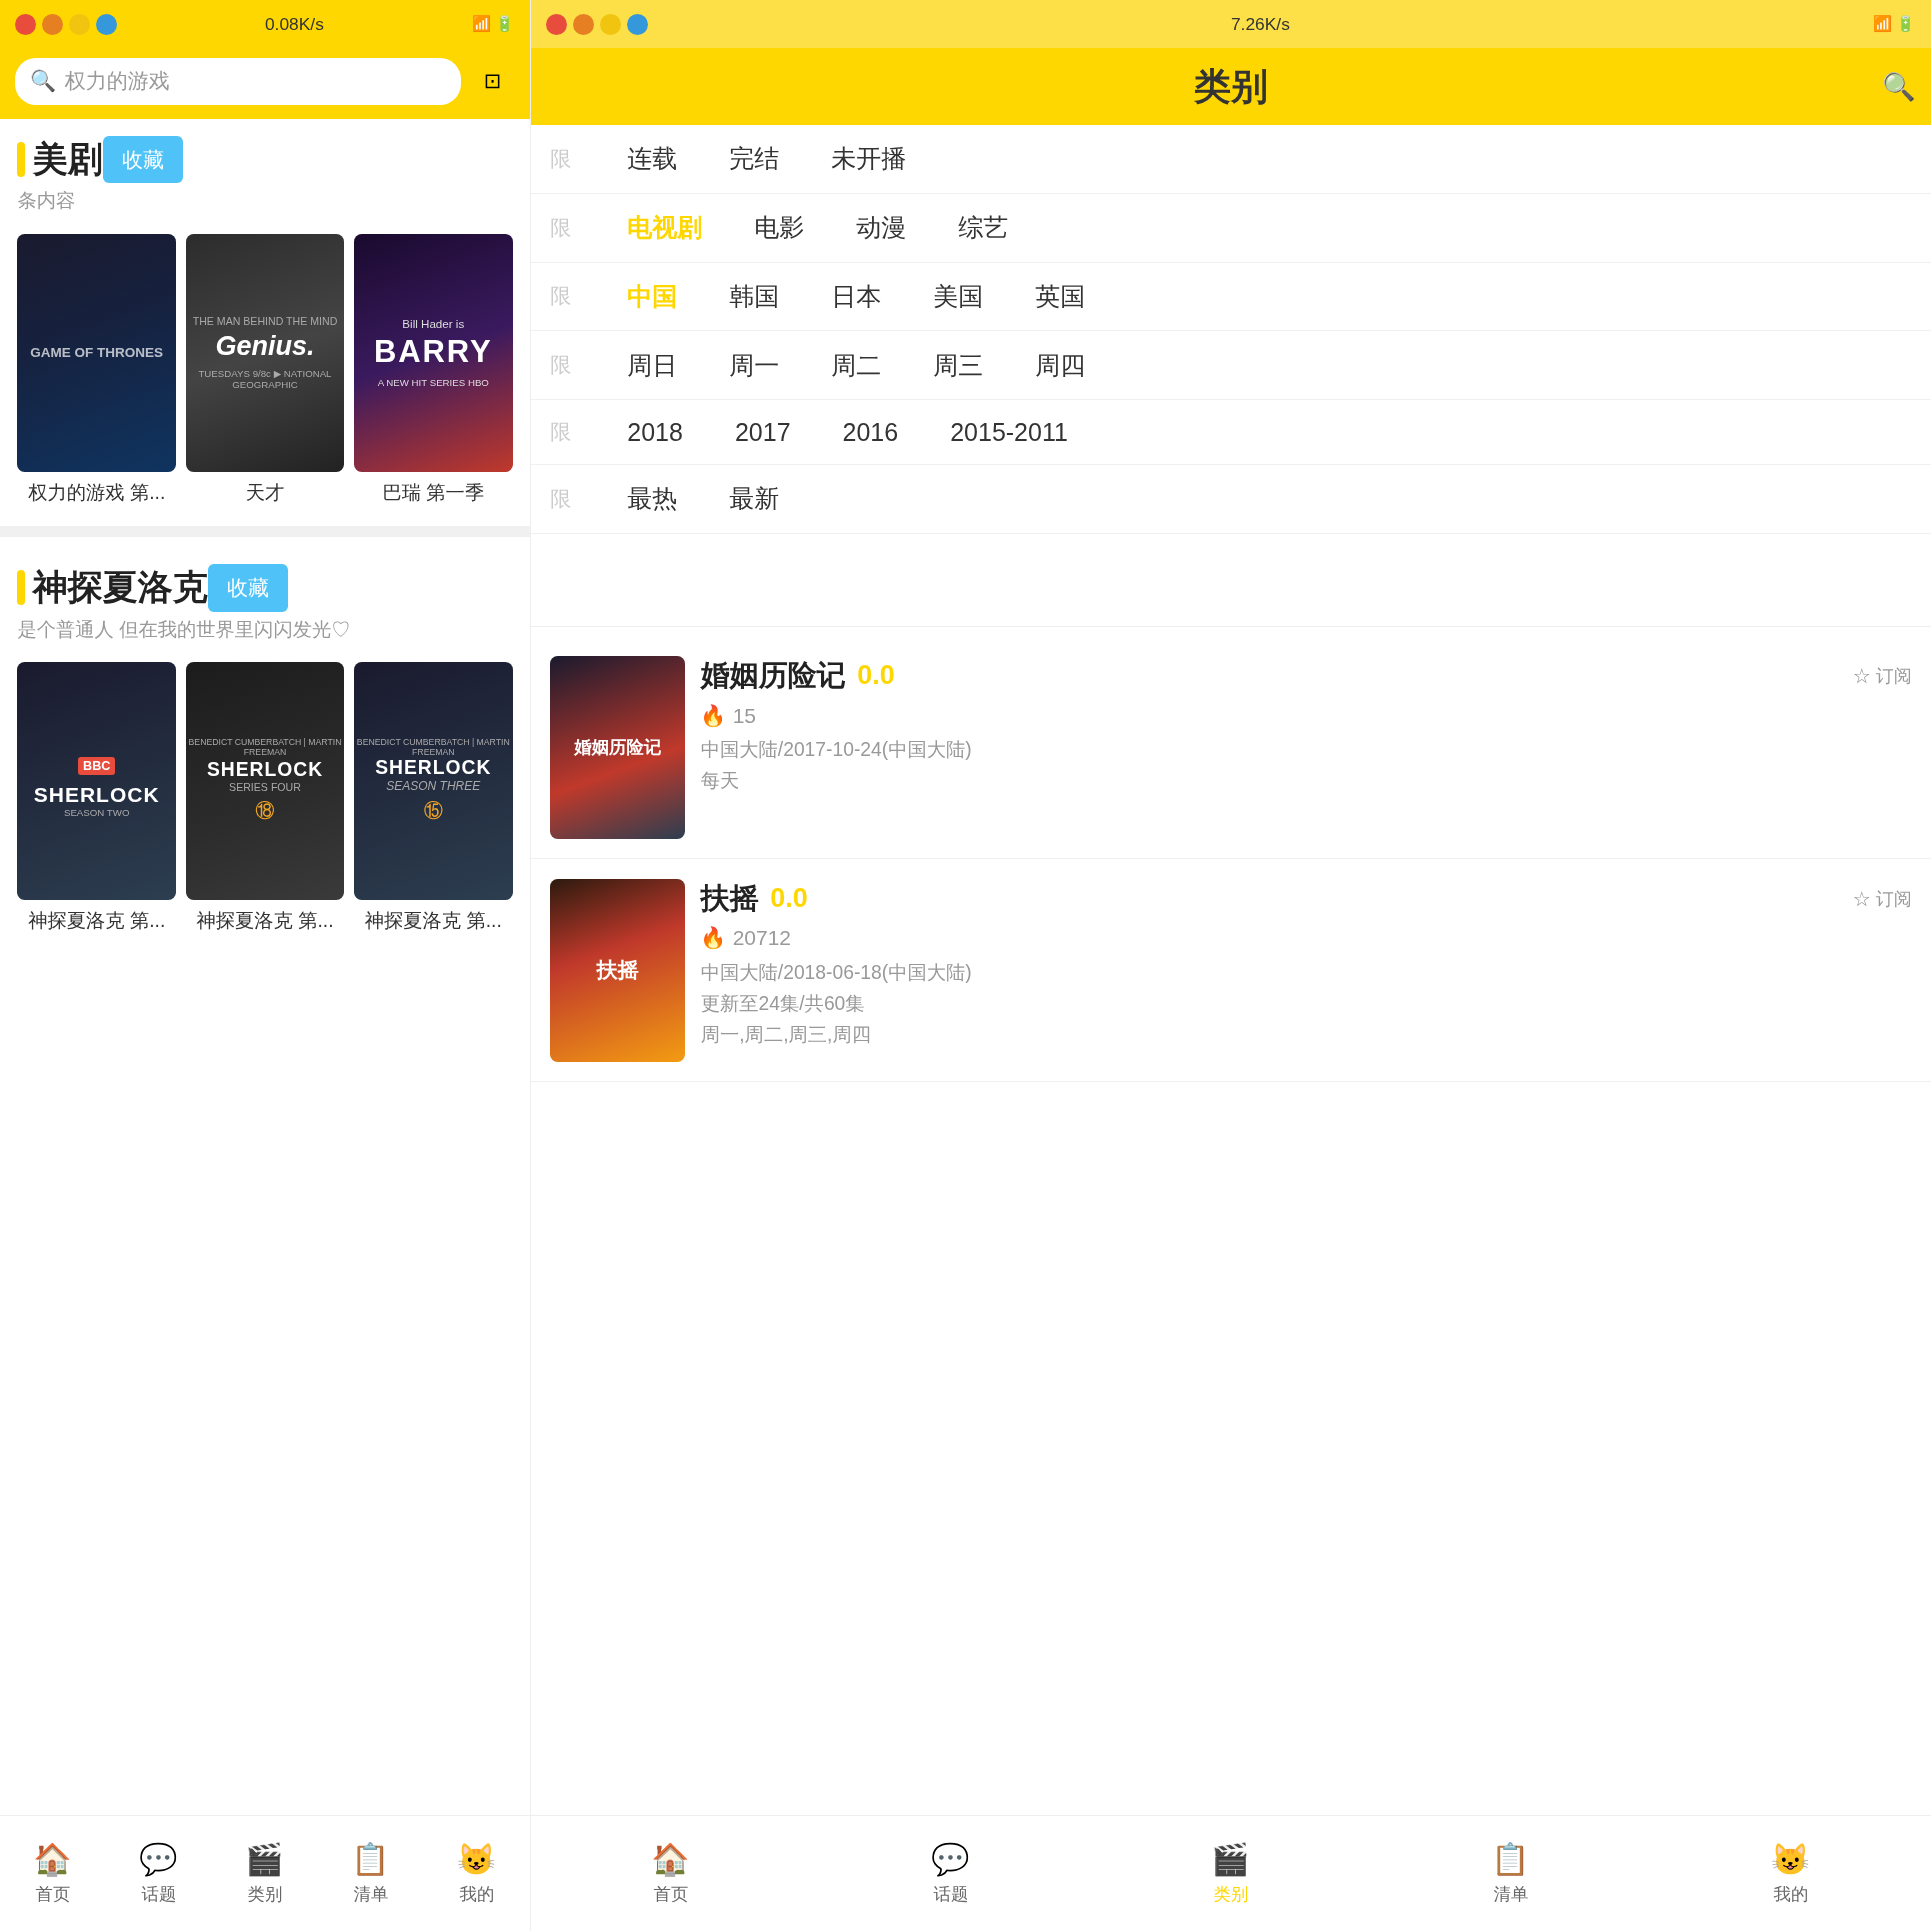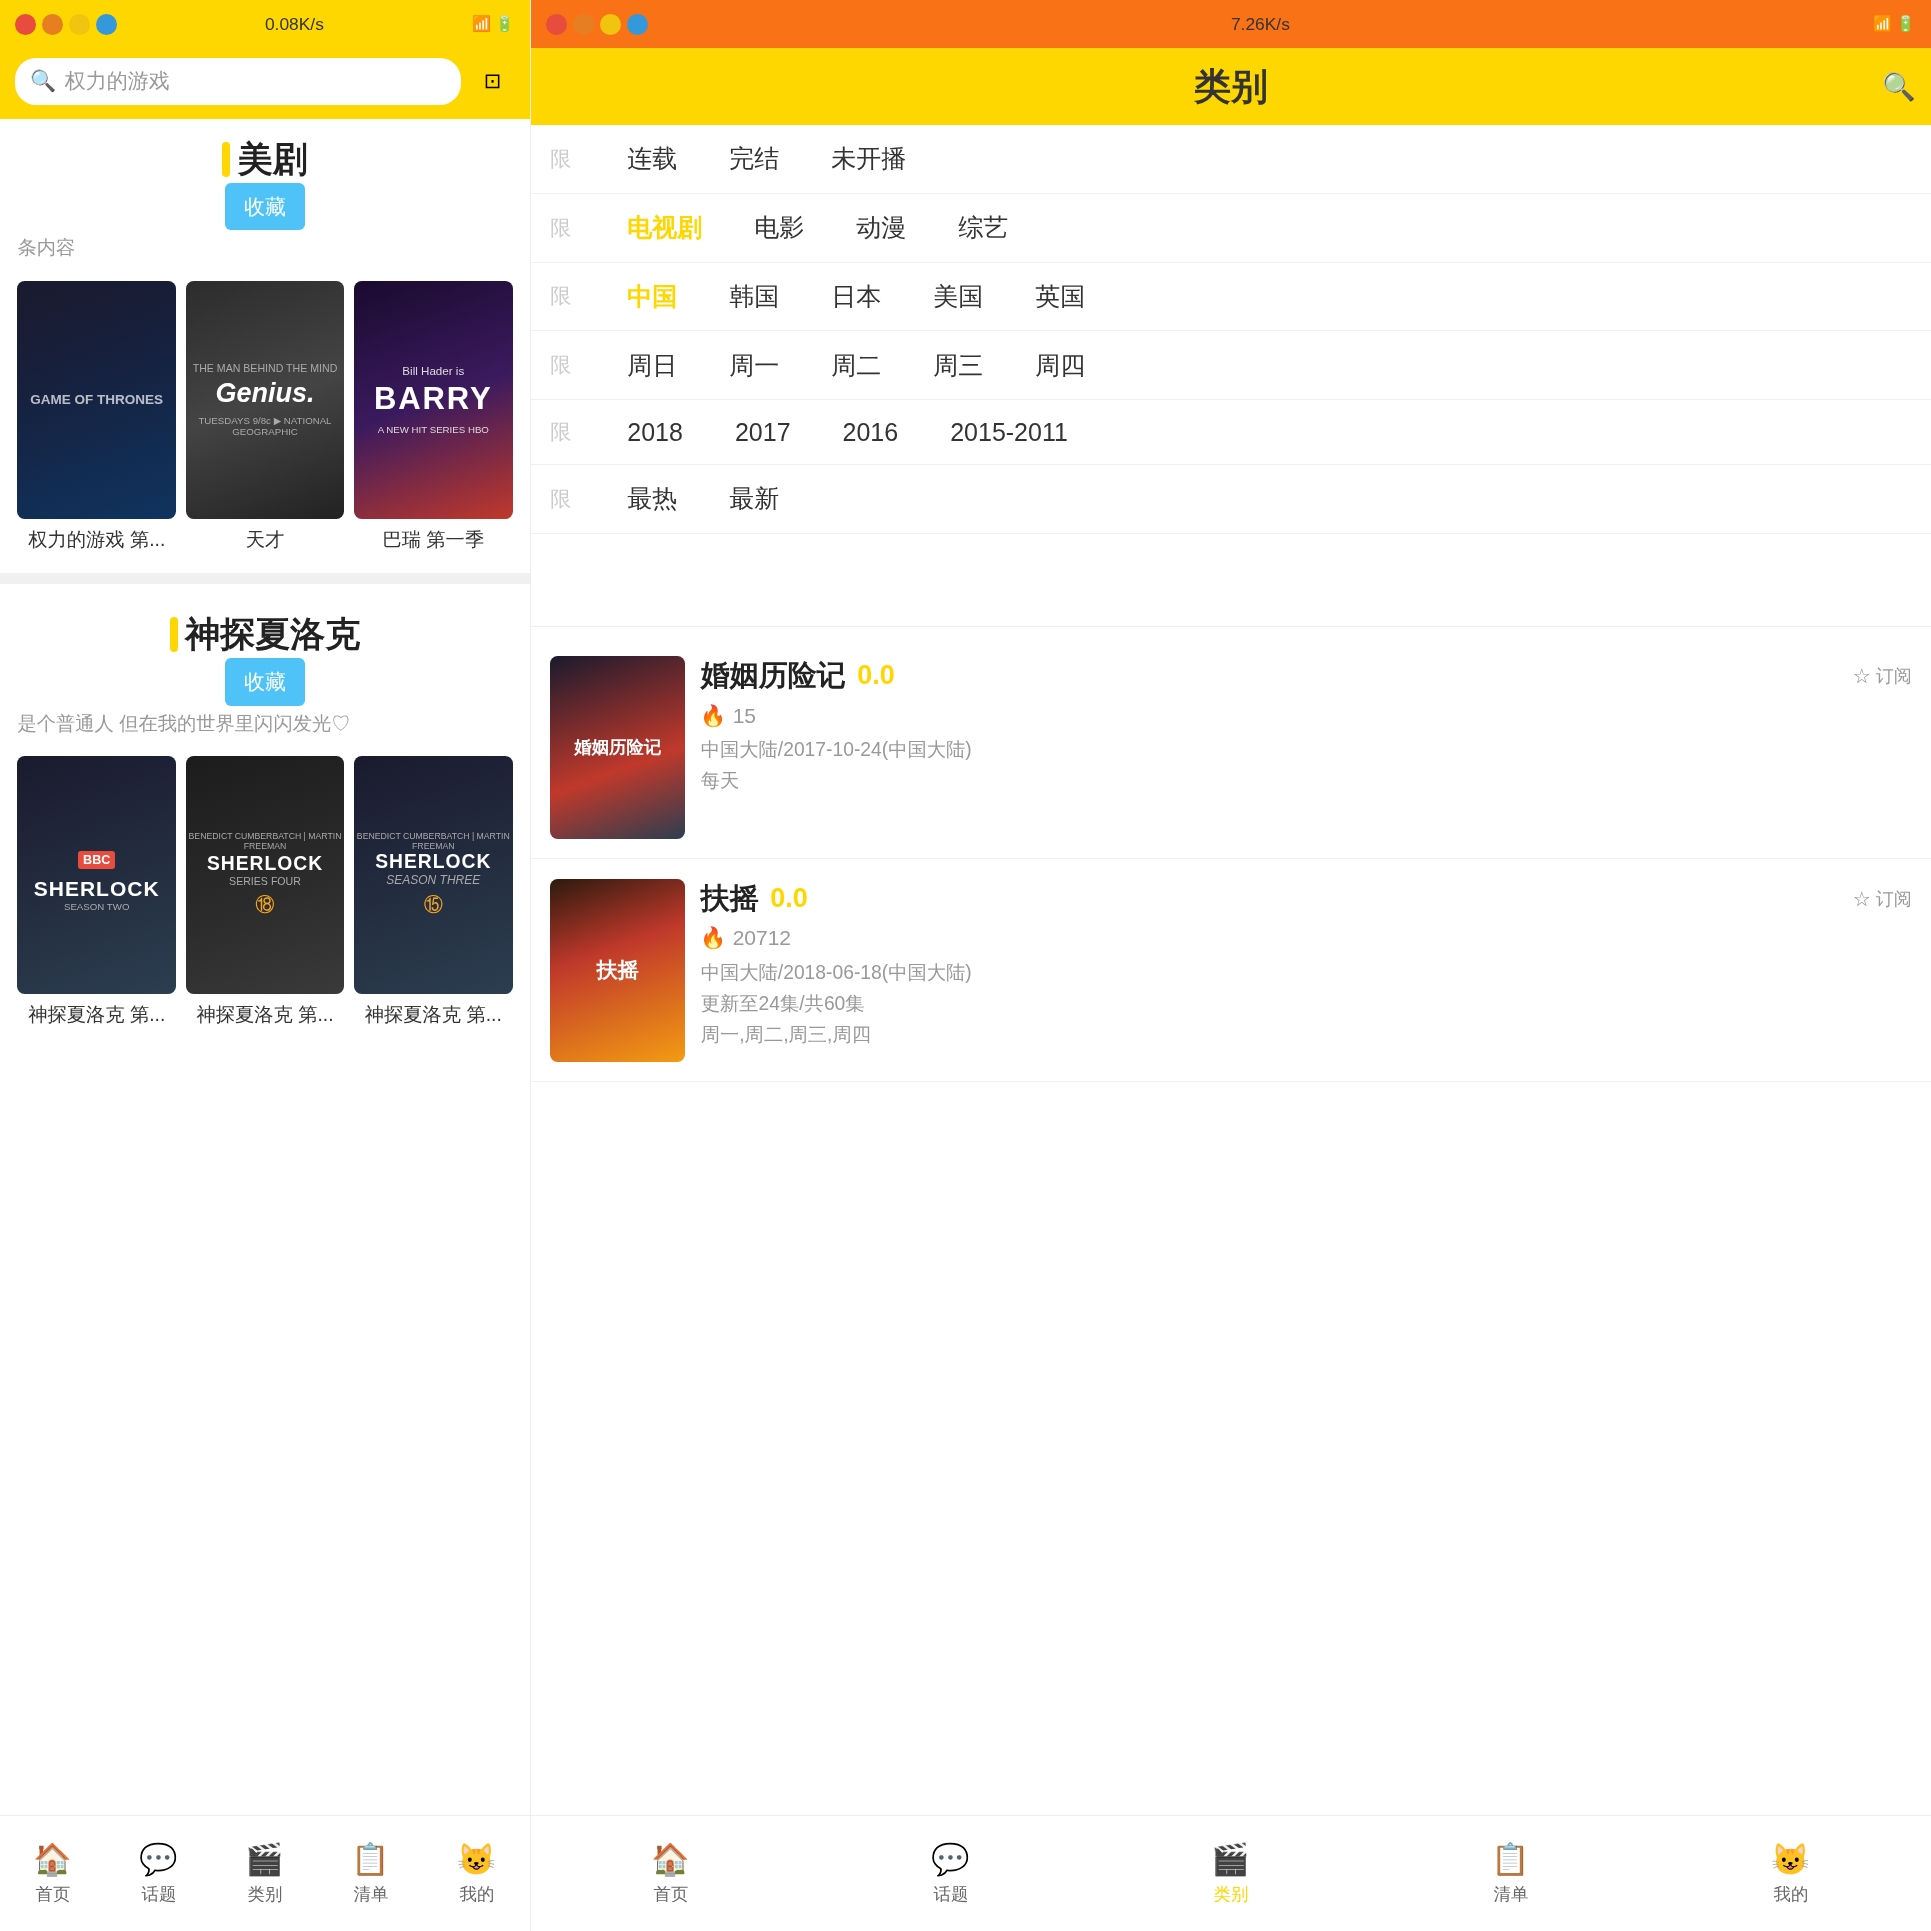--- a/index.html
+++ b/index.html
@@ -63,21 +63,20 @@
       background: #FFD700;
       border-radius: 50%;
       display: flex; align-items: center; justify-content: center;
       font-size: 21px;
     }
 
     .section-header {
       display: flex;
       align-items: center;
       padding: 17.4px 17.4px 3.9px;
-      flex-direction: column;
     }
     .section-title-wrap { display: flex; align-items: center; gap: 7.7px; }
     .section-dot {
       width: 7.7px; height: 35px;
       background: #FFD700;
       border-radius: 3.9px;
     }
     .section-title { font-size: 35px; font-weight: bold; color: #222; }
     .section-subtitle { font-size: 19.3px; color: #999; padding: 0 17.4px 9.7px; }
     .collect-btn {
@@ -161,21 +160,21 @@
       flex: 1;
       height: 1931px;
       background: #fff;
       display: flex;
       flex-direction: column;
       overflow: hidden;
     }
 
     .status-bar-right {
       height: 48px;
-      background: #f97316;
+      background: #fde047;
       display: flex;
       align-items: center;
       justify-content: space-between;
       padding: 0 15.4px;
     }
 
     
     .category-panel {
       height: 579px;
       background: #fff;

